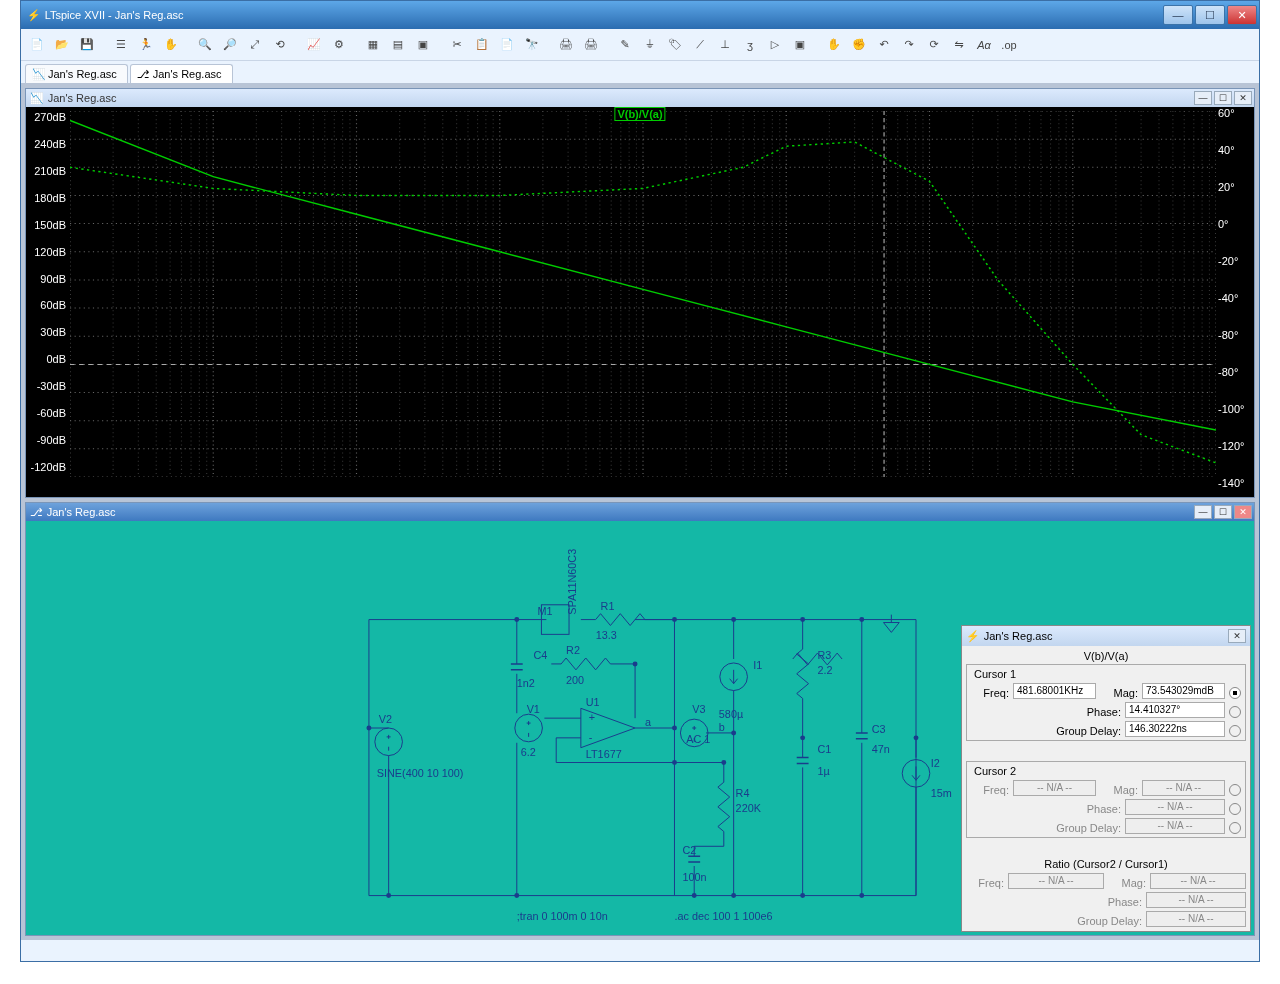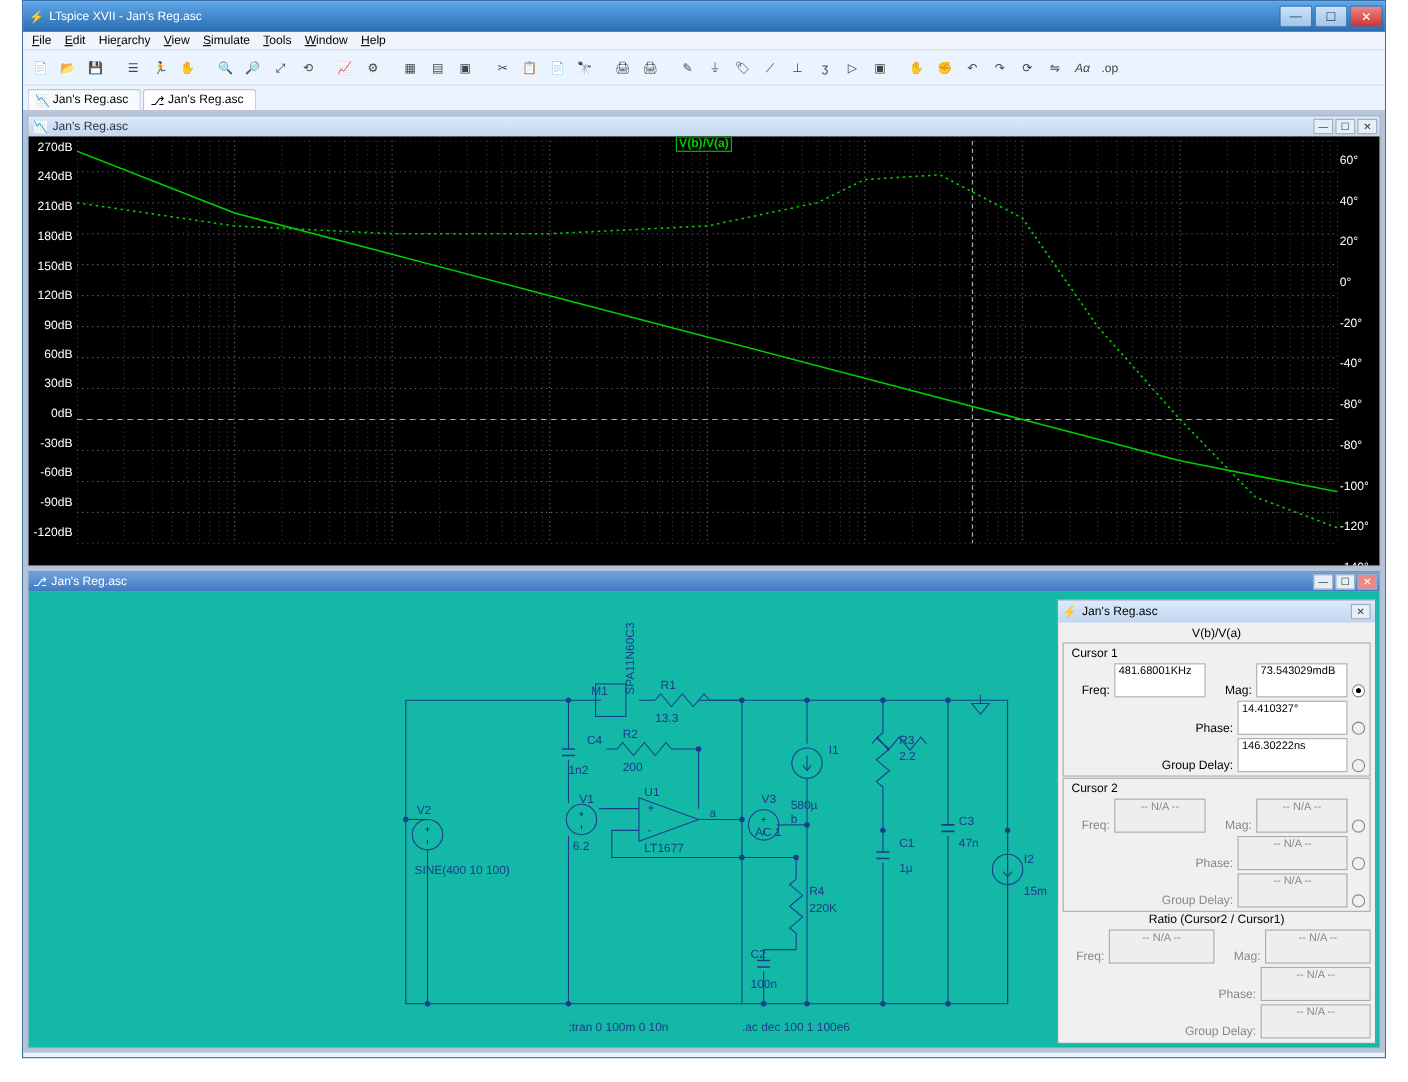--- a/index.html
+++ b/index.html
@@ -31,73 +31,63 @@
   
   .subwin{background:#fff;border:1px solid #7a95b8;display:flex;flex-direction:column;}
   .sub-title{height:18px;background:linear-gradient(#dceafd,#c2d6ef);display:flex;align-items:center;padding-left:4px;color:#333;font-size:11px;gap:4px;}
   .sub-title .spacer{flex:1;}
   .subwinbtns{display:flex;gap:2px;padding-right:2px;}
   .swb{width:18px;height:14px;border:1px solid #9ab;background:#e6eef8;display:flex;align-items:center;justify-content:center;font-size:9px;color:#333;}
   .swb.close{background:#e88;color:#fff;}
 
   .plot-wrap{flex:1;background:#000;position:relative;overflow:hidden;}
   .yaxis-left{position:absolute;left:0;top:0;bottom:20px;width:44px;color:#fff;display:flex;flex-direction:column;justify-content:space-between;align-items:flex-end;padding:4px 4px 4px 0;font-size:10px;z-index:2;}
-  .yaxis-right{position:absolute;right:0;top:0;bottom:20px;width:38px;color:#fff;display:flex;flex-direction:column;justify-content:space-between;padding:16px 0 4px 2px;font-size:10px;z-index:2;gap:25px;}
+  .yaxis-right{position:absolute;right:0;top:0;bottom:20px;width:38px;color:#fff;display:flex;flex-direction:column;justify-content:space-between;padding:0 0 4px 2px;font-size:10px;z-index:2;gap:25px;}
   .xaxis{position:absolute;left:44px;right:38px;bottom:0;height:16px;color:#fff;display:flex;justify-content:space-between;font-size:10px;z-index:2;}
   .plot-area{position:absolute;left:44px;right:38px;top:4px;bottom:20px;}
   .plot-svg{width:100%;height:100%;display:block;}
   .tracelabel{position:absolute;top:0;left:50%;transform:translateX(-50%);color:#0c0;background:#000;font-weight:bold;z-index:3;border:1px solid #0c0;padding:0 2px;font-size:11px;}
 
   
   .schem{flex:1;background:#14b8a6;position:relative;}
   .schem svg{position:absolute;left:0;top:0;width:100%;height:100%;}
   .slbl{fill:#1a3c8c;font-family:Arial;font-size:11px;}
 
   
   .cursor-panel{position:absolute;right:8px;bottom:8px;width:290px;background:#f0f0f0;border:1px solid #888;z-index:10;}
   .cp-title{height:20px;background:linear-gradient(#dceafd,#c2d6ef);display:flex;align-items:center;padding:0 4px;font-size:11px;gap:4px;}
   .cp-title .spacer{flex:1;}
   .cp-body{padding:4px;}
   .cp-head{text-align:center;font-size:11px;margin-bottom:2px;}
-  .cp-group{border:1px solid #aaa;margin-bottom:1px;padding:3px 4px;}
+  .cp-group{border:1px solid #aaa;margin-bottom:20px;padding:3px 4px;}
   .cp-group-title{font-size:11px;margin-top:-10px;background:#f0f0f0;display:inline-block;padding:0 3px;}
   .cp-row{display:flex;align-items:flex-end;gap:4px;margin-top:3px;}
   .cp-row .lab{width:38px;text-align:right;color:#000;}
   .cp-row .lab.r{width:70px;}
-  .cp-row .val{flex:1;background:#fff;border:1px solid #aaa;height:31px;padding:1px 3px;font-size:10px;}
+  .cp-row .val{flex:1;background:#fff;border:1px solid #aaa;height:16px;padding:1px 3px;font-size:10px;}
   .cp-row .val.disabled{background:#eee;color:#888;text-align:center;}
   .cp-row .o{width:12px;height:12px;border:1px solid #888;border-radius:50%;}
   .cp-row .o.checked{background:radial-gradient(#000 30%,#fff 35%);}
 </style>
 </head>
 <body>
 
 <div class="app-window">
 
   <div class="titlebar">
     <span>⚡</span>
     <span style="margin-left:4px;">LTspice XVII - Jan's Reg.asc</span>
     <div class="spacer"></div>
     <div class="winbtns">
       <div class="winbtn">—</div>
       <div class="winbtn">☐</div>
       <div class="winbtn close">✕</div>
     </div>
   </div>
 
-  <div class="menubar">
-    <span><u>F</u>ile</span>
-    <span><u>E</u>dit</span>
-    <span>Hie<u>r</u>archy</span>
-    <span><u>V</u>iew</span>
-    <span><u>S</u>imulate</span>
-    <span><u>T</u>ools</span>
-    <span><u>W</u>indow</span>
-    <span><u>H</u>elp</span>
-  </div>
 
   <div class="toolbar">
     <div class="tbtn">📄</div>
     <div class="tbtn">📂</div>
     <div class="tbtn">💾</div>
     <div class="tsep"></div>
     <div class="tbtn">☰</div>
     <div class="tbtn">🏃</div>
     <div class="tbtn">✋</div>
     <div class="tsep"></div>

